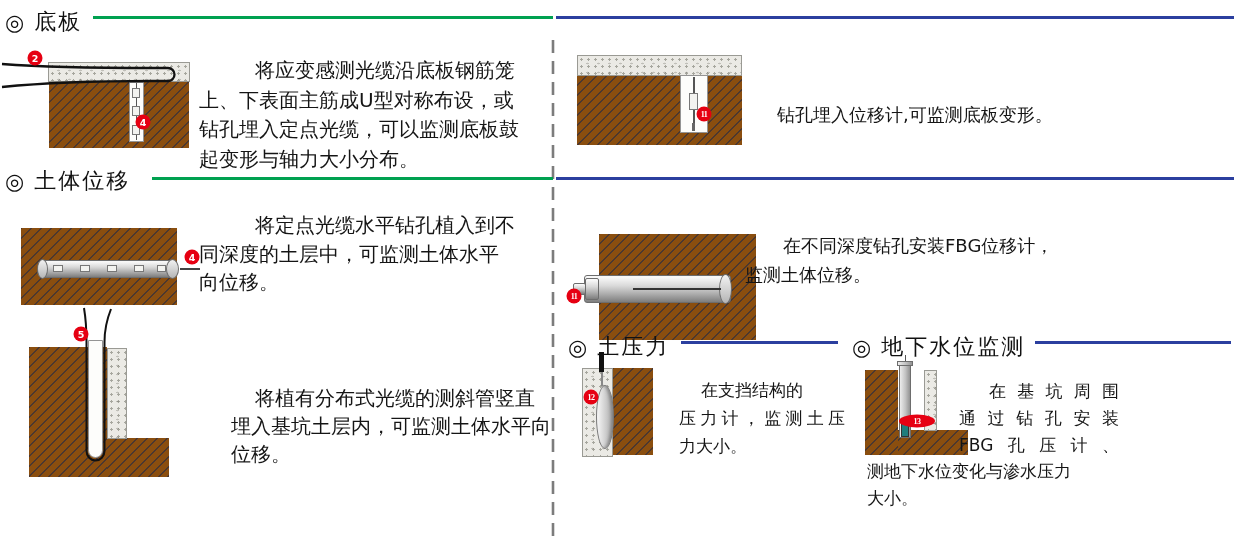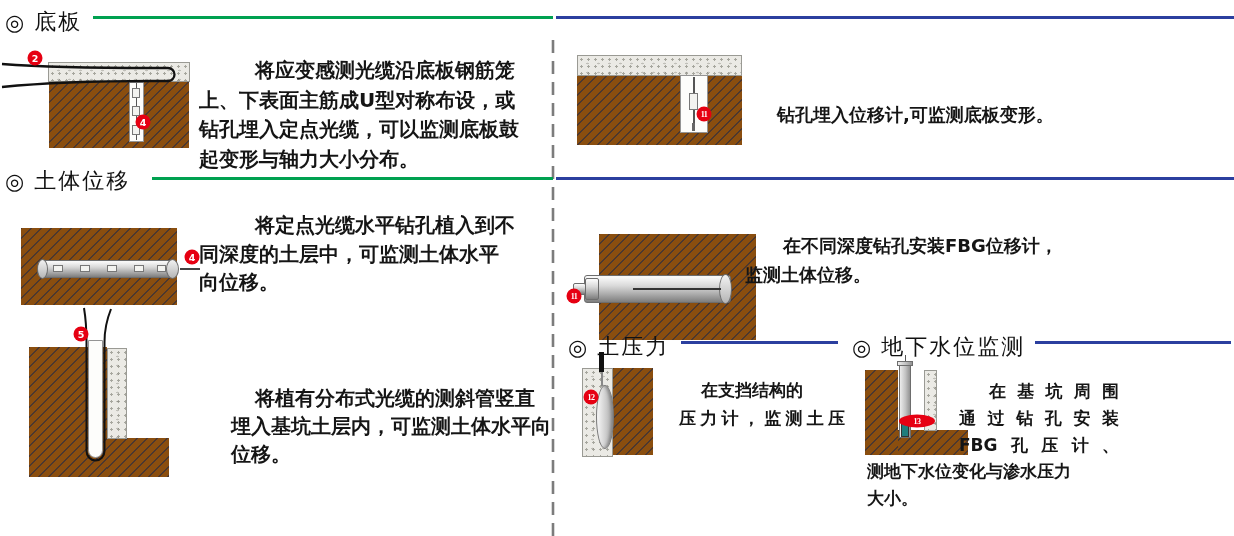--- a/index.html
+++ b/index.html
@@ -10,21 +10,21 @@
   
   .sec{position:absolute;display:flex;align-items:center;white-space:nowrap;
        font-size:22px;color:#111;letter-spacing:2px;z-index:20;}
   .sec .bullet{letter-spacing:0;margin-right:10px;font-size:22px;}
   .rule{position:absolute;height:3px;z-index:15;}
   .rule.g{background:#00a150;}
   .rule.b{background:#2b3f9f;}
   
   .divider{position:absolute;left:550px;top:40px;z-index:5;}
   
-  .para{position:absolute;z-index:20;color:#151515;font-weight:bold;}
+  .para{position:absolute;z-index:20;color:#151515;}
   .para .ln{white-space:nowrap;}
   .para .jl{white-space:normal;text-align:justify;text-align-last:justify;}
   .p-a{left:199px;top:56px;width:352px;font-size:20px;line-height:29.5px;}
   .p-b{left:777px;top:103px;font-size:18px;line-height:24px;}
   .p-c{left:199px;top:211px;width:340px;font-size:20px;line-height:28.5px;}
   .p-d{left:231px;top:384px;width:340px;font-size:20px;line-height:28px;}
   .p-e{left:745px;top:231px;width:335px;font-size:18px;line-height:29px;}
   .p-f{left:679px;top:376px;width:166px;font-size:17px;line-height:28px;}
   .p-g{left:867px;top:378px;width:266px;font-size:17px;line-height:26.8px;}
   .ind56{text-indent:56px;}
@@ -212,20 +212,21 @@
 </div>
 
 <div class="para p-e">
   <div class="ln ind38">在不同深度钻孔安装FBG位移计，</div>
   <div class="ln">监测土体位移。</div>
 </div>
 
 <div class="para p-f">
   <div class="ln ind22">在支挡结构的</div>
   <div class="jl">压力计，监测土压</div>
+  <div class="ln">力大小。</div>
 </div>
 
 <div class="para p-g">
   <div class="jl wrapped ind30">在基坑周围</div>
   <div class="jl wrapped">通过钻孔安装</div>
   <div class="jl wrapped">FBG孔压计、</div>
   <div class="ln">测地下水位变化与渗水压力</div>
   <div class="ln">大小。</div>
 </div>
 

